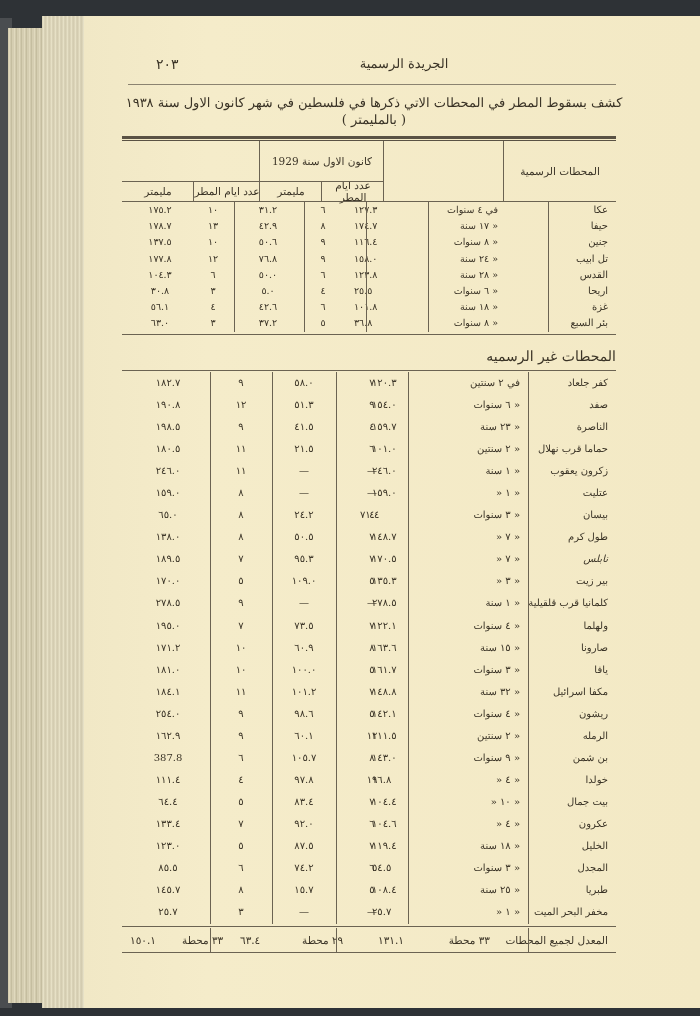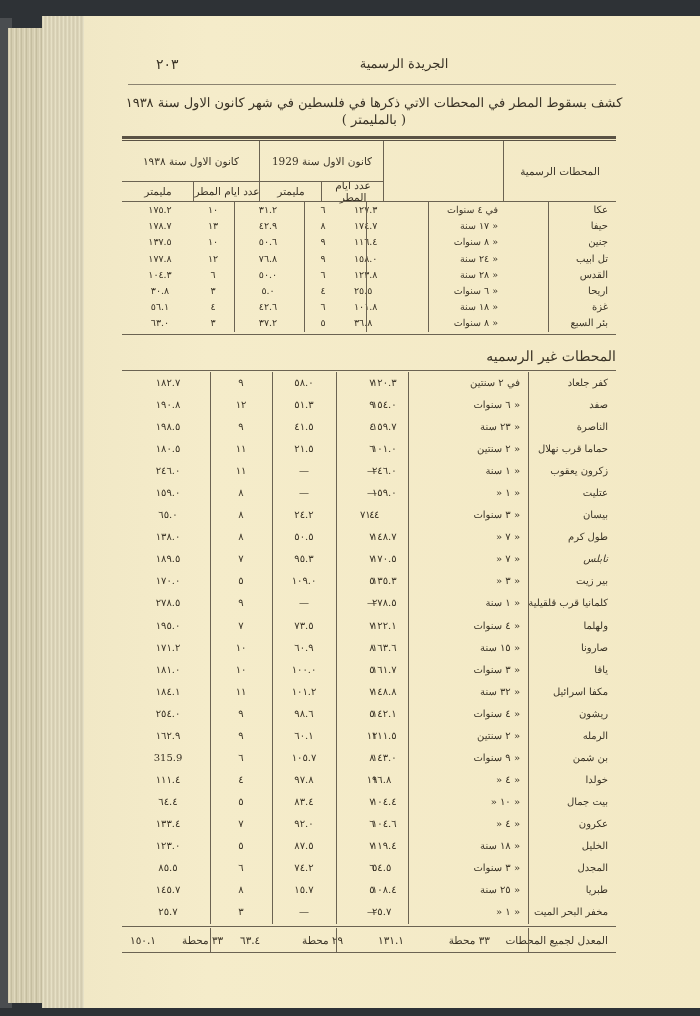--- a/index.html
+++ b/index.html
@@ -66,21 +66,20 @@
     <div>كشف بسقوط المطر في المحطات الاتي ذكرها في فلسطين في شهر كانون الاول سنة ١٩٣٨</div>
     <div>( بالمليمتر )</div>
   </div>
 
   <div class="tbl-top"></div>
   <div class="tbl-top2"></div>
 
   <div class="hdr">
     <div class="c" style="right:0;width:112px;top:0;height:60px;">المحطات الرسمية</div>
     <div class="c" style="right:232px;width:124px;top:0;height:40px;">كانون الاول سنة 1929</div>
-    <div class="c" style="right:356px;width:138px;top:0;height:40px;">كانون الاول سنة ١٩٣٨</div>
     <div class="c" style="right:232px;width:62px;top:40px;height:20px;">عدد ايام المطر</div>
     <div class="c" style="right:294px;width:62px;top:40px;height:20px;">مليمتر</div>
     <div class="c" style="right:356px;width:66px;top:40px;height:20px;">عدد ايام المطر</div>
     <div class="c" style="right:422px;width:72px;top:40px;height:20px;">مليمتر</div>
     <div class="hline" style="left:0;width:262px;top:40px;"></div>
     <div class="hline" style="left:0;width:494px;top:60px;"></div>
     <div class="vline" style="right:112px;top:0;height:60px;"></div>
     <div class="vline" style="right:232px;top:0;height:60px;"></div>
     <div class="vline" style="right:356px;top:0;height:60px;"></div>
     <div class="vline" style="right:294px;top:40px;height:20px;"></div>
@@ -325,21 +324,21 @@
         <span class="d28" style="left: 88px; width: 62px; text-align: center; line-height: 22px;">٩</span>
         <span class="m28" style="left: 4px; width: 84px; text-align: center; line-height: 22px;">١٦٢.٩</span>
       </div>
       <div class="row" style="height: 22.05px;">
         <span class="name" style="line-height: 22px;">بن شمن</span>
         <span class="avg-pre" style="right: 96px; line-height: 22px;">« ٩ سنوات</span>
         <span class="avg-val" style="left: 250px; line-height: 22px;">١٤٣.٠</span>
         <span class="d27" style="left: 214px; width: 72px; text-align: center; line-height: 22px;">٨</span>
         <span class="m27" style="left: 150px; width: 64px; text-align: center; line-height: 22px;">١٠٥.٧</span>
         <span class="d28" style="left: 88px; width: 62px; text-align: center; line-height: 22px;">٦</span>
-        <span class="m28" style="left: 4px; width: 84px; text-align: center; line-height: 22px;">315.9</span>
+        <span class="m28" style="left: 4px; width: 84px; text-align: center; line-height: 22px;">387.8</span>
       </div>
       <div class="row" style="height: 22.05px;">
         <span class="name" style="line-height: 22px;">خولدا</span>
         <span class="avg-pre" style="right: 96px; line-height: 22px;">« ٤ «</span>
         <span class="avg-val" style="left: 250px; line-height: 22px;">٩٦.٨</span>
         <span class="d27" style="left: 214px; width: 72px; text-align: center; line-height: 22px;">١١</span>
         <span class="m27" style="left: 150px; width: 64px; text-align: center; line-height: 22px;">٩٧.٨</span>
         <span class="d28" style="left: 88px; width: 62px; text-align: center; line-height: 22px;">٤</span>
         <span class="m28" style="left: 4px; width: 84px; text-align: center; line-height: 22px;">١١١.٤</span>
       </div>

